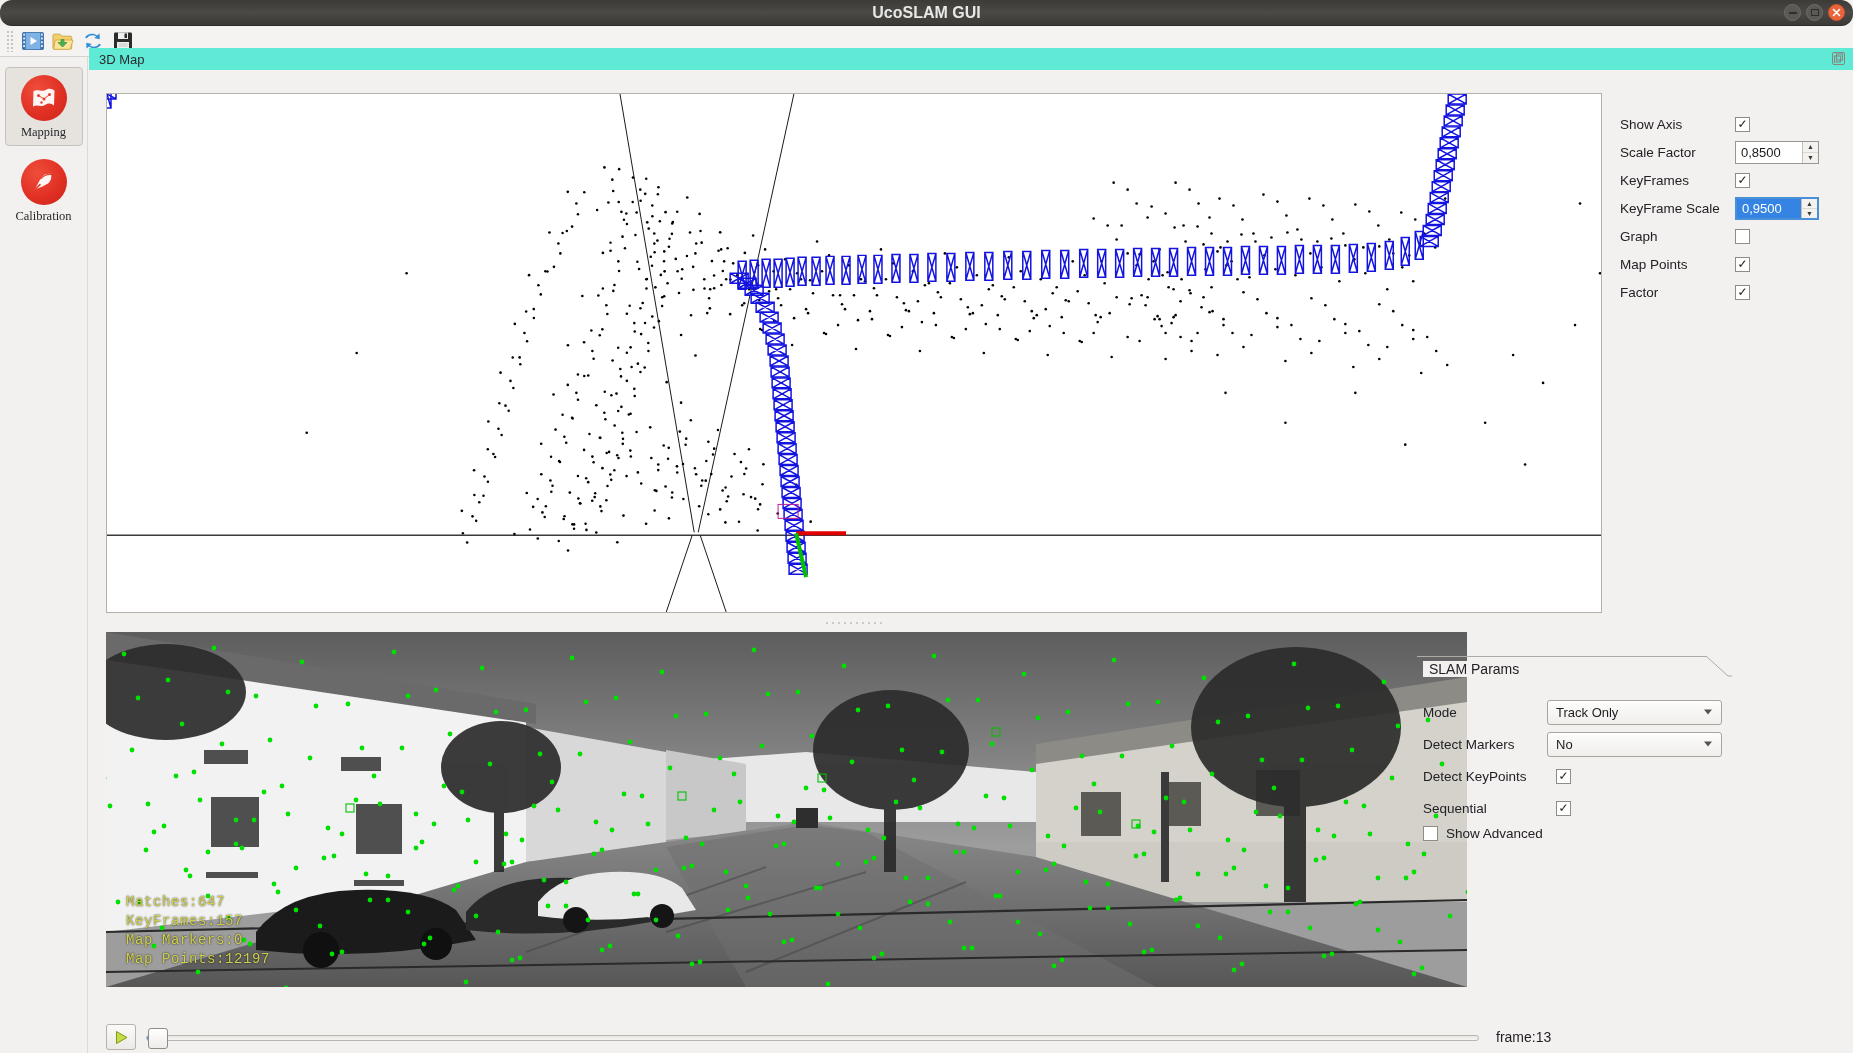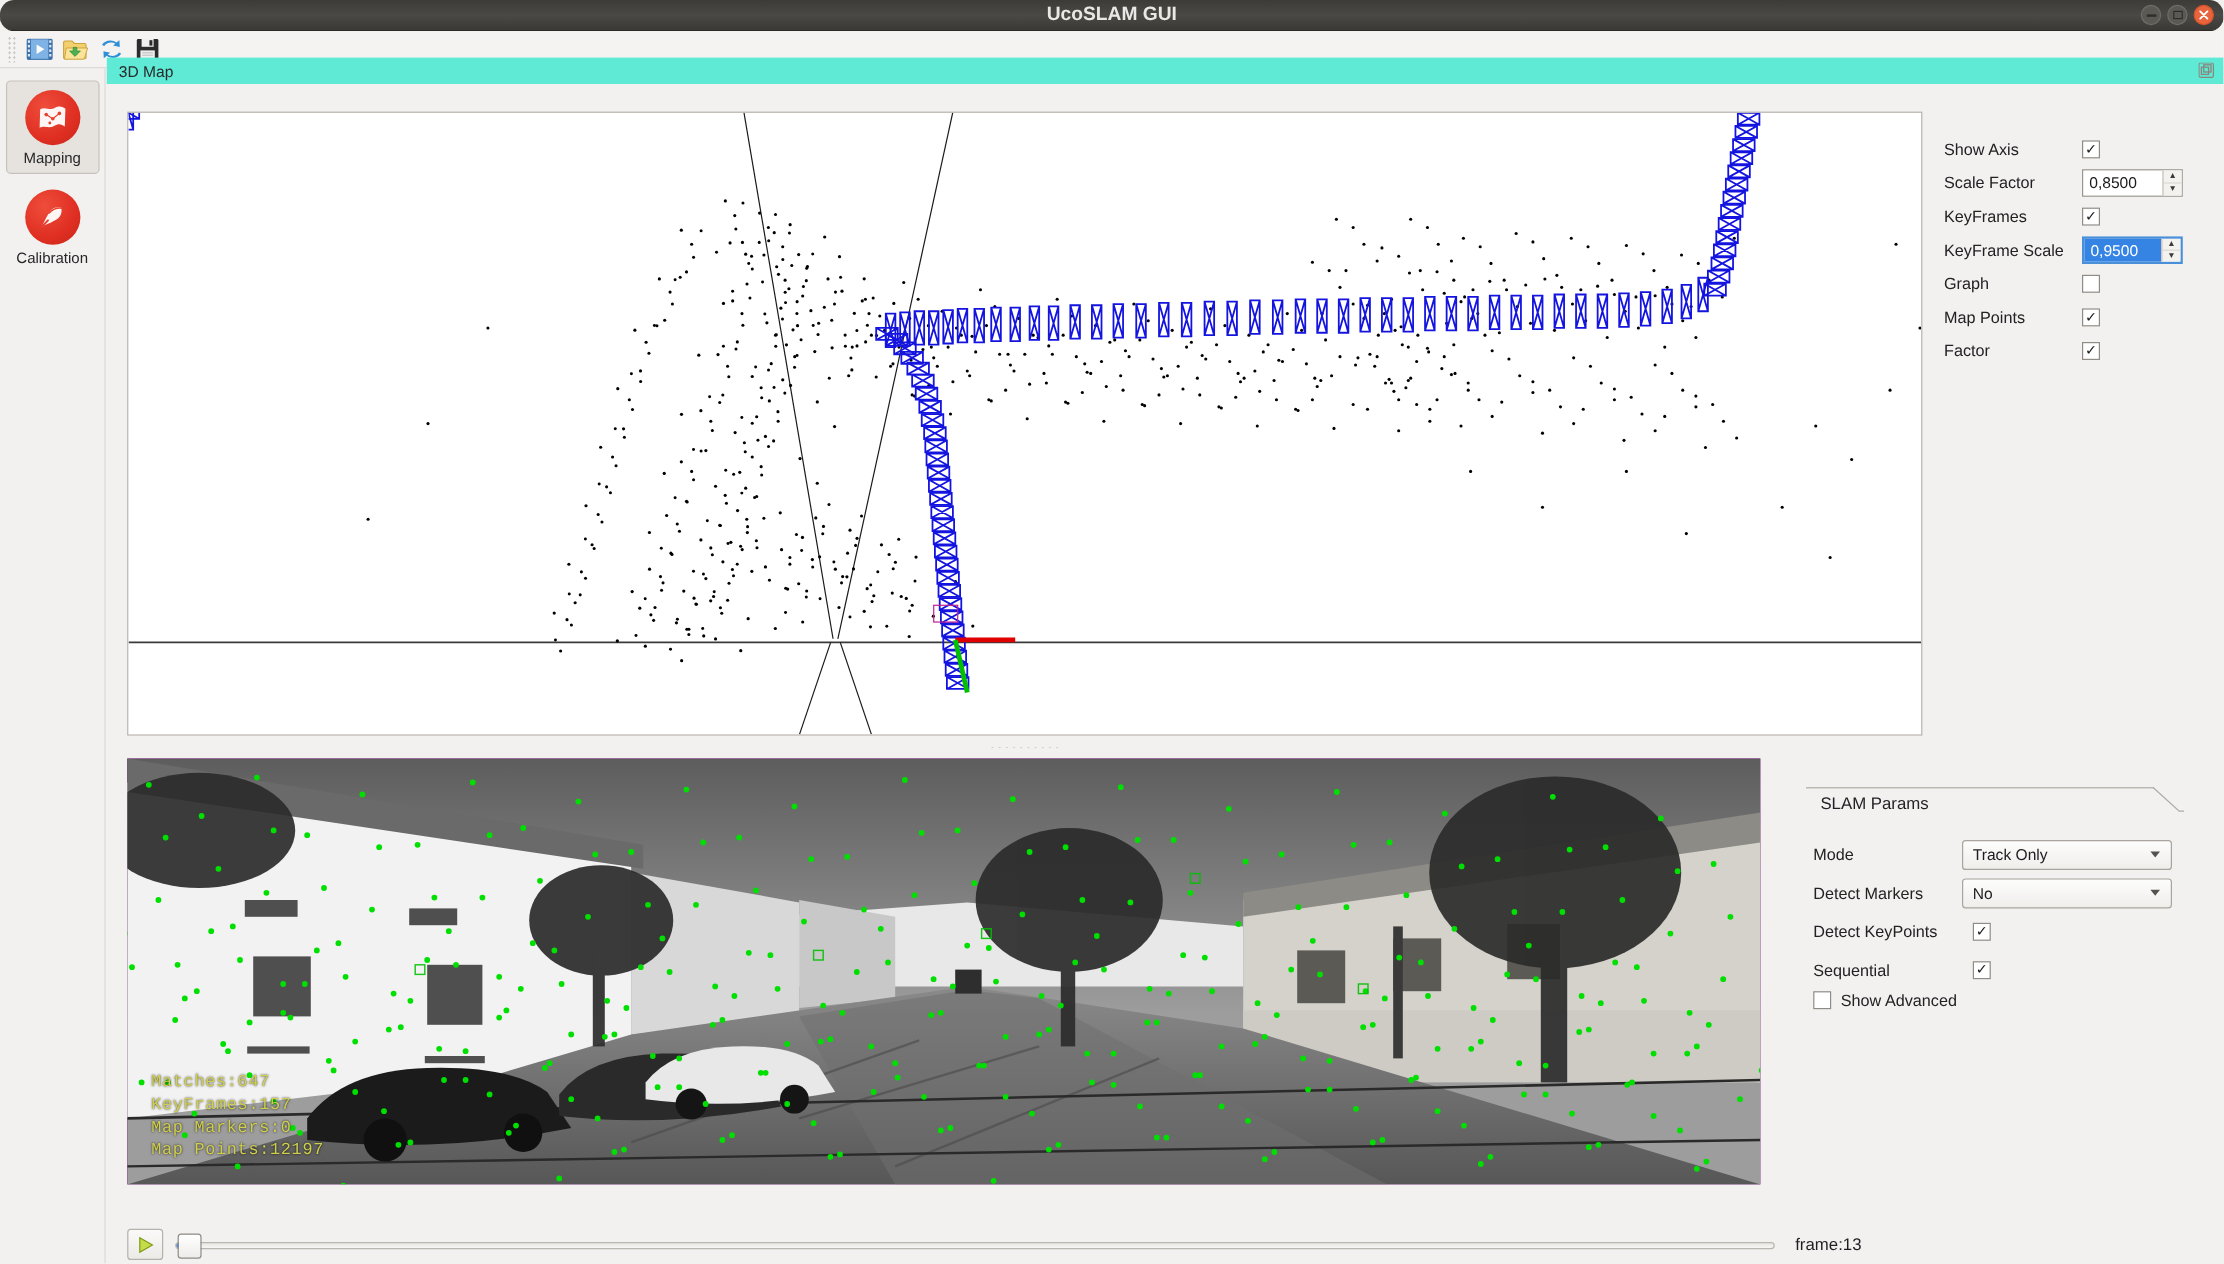--- a/index.html
+++ b/index.html
@@ -46,20 +46,21 @@
   .tb-btn {
     width: 26px; height: 26px; display: flex; align-items: center; justify-content: center;
     border-radius: 3px; cursor: pointer;
   }
 
   
   .sidebar {
     position: absolute; left: 0; top: 57px; width: 88px; height: 996px;
     background: #f2f1ef; border-right: 1px solid #dddad5;
     padding-top: 8px;
+    font-family: Liberation Serif, serif;
   }
   .side-item {
     width: 78px; margin: 2px auto 6px auto; padding: 7px 0 5px 0;
     display: flex; flex-direction: column; align-items: center; gap: 4px;
     border-radius: 4px; cursor: pointer;
   }
   .side-item.selected { background: #e6e3de; border: 1px solid #c6c2bb; }
   .side-icon {
     width: 46px; height: 46px; border-radius: 50%;
     background: radial-gradient(circle at 35% 30%, #ef4d3b 0%, #df2f22 60%, #c8261c 100%);
@@ -134,21 +135,21 @@
     background: #701a75; overflow: hidden;
   }
   .video-stats {
     position: absolute; left: 20px; bottom: 18px;
     font-family: "Liberation Mono", monospace; font-size: 14px;
     color: #cfcf4d; line-height: 19px; letter-spacing: .6px;
     text-shadow: 0 0 2px rgba(0,0,0,.9);
   }
 
   
-  .slam-panel { position: absolute; left: 1497px; top: 648px; width: 356px; height: 200px; }
+  .slam-panel { position: absolute; left: 1409px; top: 648px; width: 356px; height: 200px; }
   .slam-title-rule {
     position: absolute; left: 8px; top: 8px; width: 290px; height: 1px; background: #aeaaa4;
   }
   .slam-title-diag {
     position: absolute; left: 297px; top: 8px; width: 26px; height: 22px;
     border-left: 0; border-top: 0;
   }
   .slam-title {
     position: absolute; left: 14px; top: 13px; font-size: 14px; color: #232227;
     background: #f2f1ef; padding: 0 6px;

